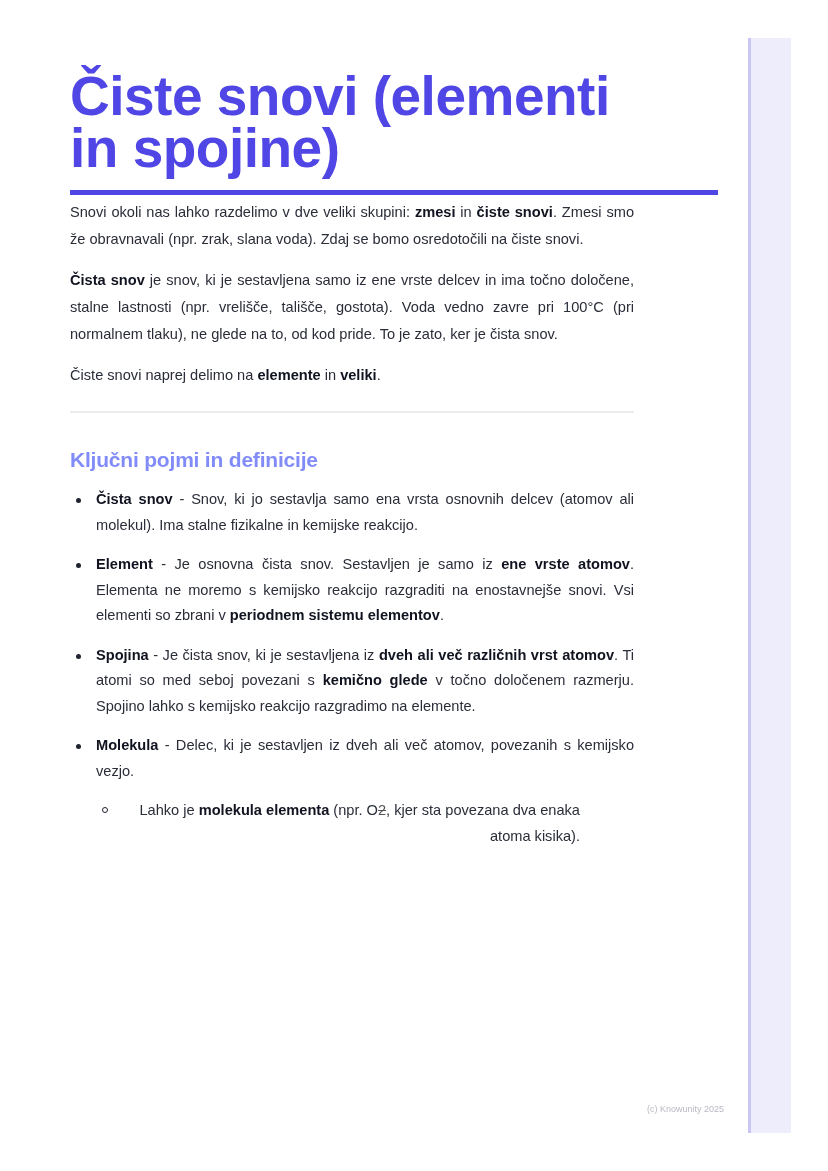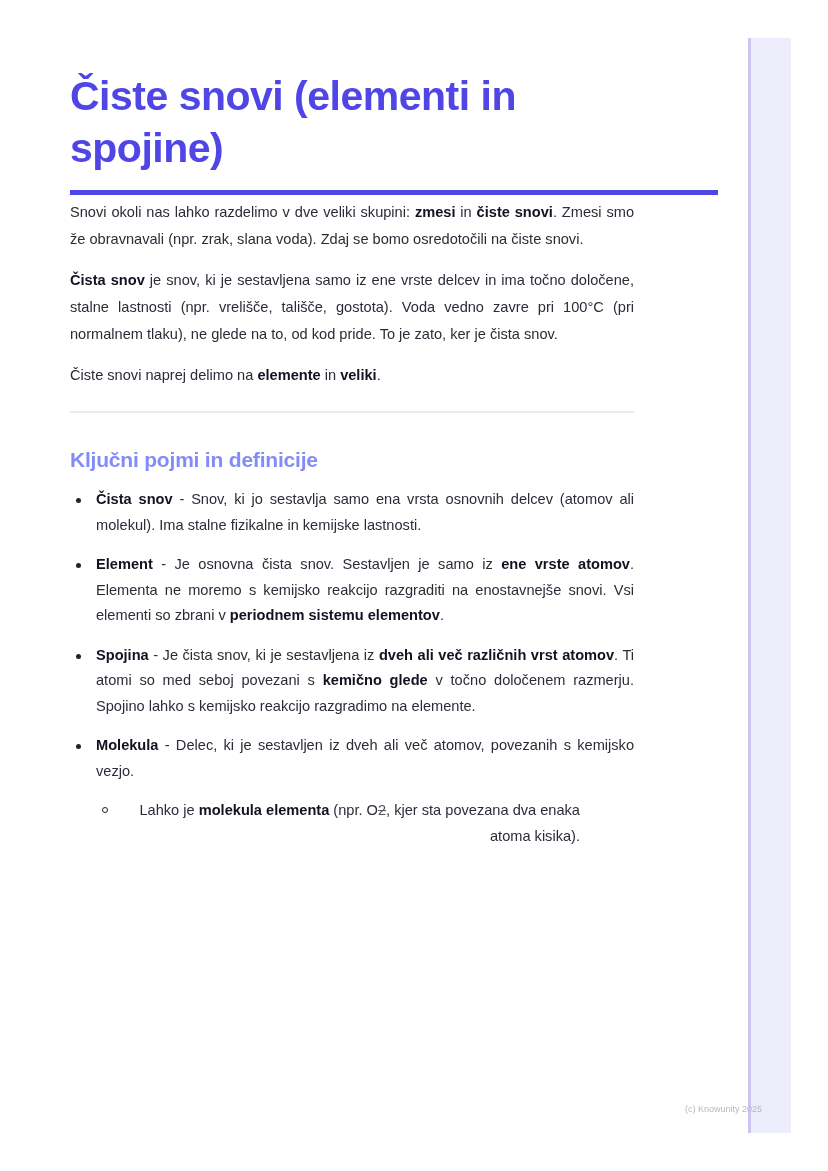--- a/index.html
+++ b/index.html
@@ -26,21 +26,21 @@
       box-sizing: border-box;
     }
     .page {
       position: absolute;
       left: 70px;
       top: 70px;
       width: 648px;
     }
     h1.title {
       margin: 0;
-      font-size: 41px;
+      font-size: 55px;
       line-height: 52px;
       font-weight: 700;
       color: #4f46e5;
       letter-spacing: -0.5px;
       width: 560px;
     }
     .title-rule {
       height: 5px;
       background: #4f46e5;
       margin-top: 16px;
@@ -115,21 +115,21 @@
       height: 4px;
       border-radius: 50%;
       border: 1.2px solid #1f2230;
     }
     .o2 .sub2 {
       text-decoration: line-through;
       color: #555;
     }
     .footer {
       position: absolute;
-      left: 685px;
+      left: 647px;
       top: 1104px;
       font-size: 9px;
       color: #b8b8c4;
       white-space: nowrap;
     }
   </style>
 </head>
 <body>
 
 <div class="side-panel"></div>
@@ -146,21 +146,21 @@
     <p class="para"><b>Čista snov</b><span> je snov, ki je sestavljena samo iz ene vrste delcev in ima točno določene, stalne lastnosti (npr. vrelišče, tališče, gostota). Voda vedno zavre pri 100°C (pri normalnem tlaku), ne glede na to, od kod pride. To je zato, ker je čista snov.</span></p>
 
     <p class="para"><span>Čiste snovi naprej delimo na </span><b>elemente</b><span> in </span><b>veliki</b><span>.</span></p>
 
     <div class="divider"></div>
 
     <h2 class="section">Ključni pojmi in definicije</h2>
 
     <ul class="terms">
       <li>
-        <span class="bullet"></span><b>Čista snov</b><span> - Snov, ki jo sestavlja samo ena vrsta osnovnih delcev (atomov ali molekul). Ima stalne fizikalne in kemijske lastnosti.</span>
+        <span class="bullet"></span><b>Čista snov</b><span> - Snov, ki jo sestavlja samo ena vrsta osnovnih delcev (atomov ali molekul). Ima stalne fizikalne in kemijske reakcijo.</span>
       </li>
       <li>
         <span class="bullet"></span><b>Element</b><span> - Je osnovna čista snov. Sestavljen je samo iz </span><b>ene vrste atomov</b><span>. Elementa ne moremo s kemijsko reakcijo razgraditi na enostavnejše snovi. Vsi elementi so zbrani v </span><b>periodnem sistemu elementov</b><span>.</span>
       </li>
       <li>
         <span class="bullet"></span><b>Spojina</b><span> - Je čista snov, ki je sestavljena iz </span><b>dveh ali več različnih vrst atomov</b><span>. Ti atomi so med seboj povezani s </span><b>kemično glede</b><span> v točno določenem razmerju. Spojino lahko s kemijsko reakcijo razgradimo na elemente.</span>
       </li>
       <li>
         <span class="bullet"></span><b>Molekula</b><span> - Delec, ki je sestavljen iz dveh ali več atomov, povezanih s kemijsko vezjo.</span>
         <ul class="sub">

